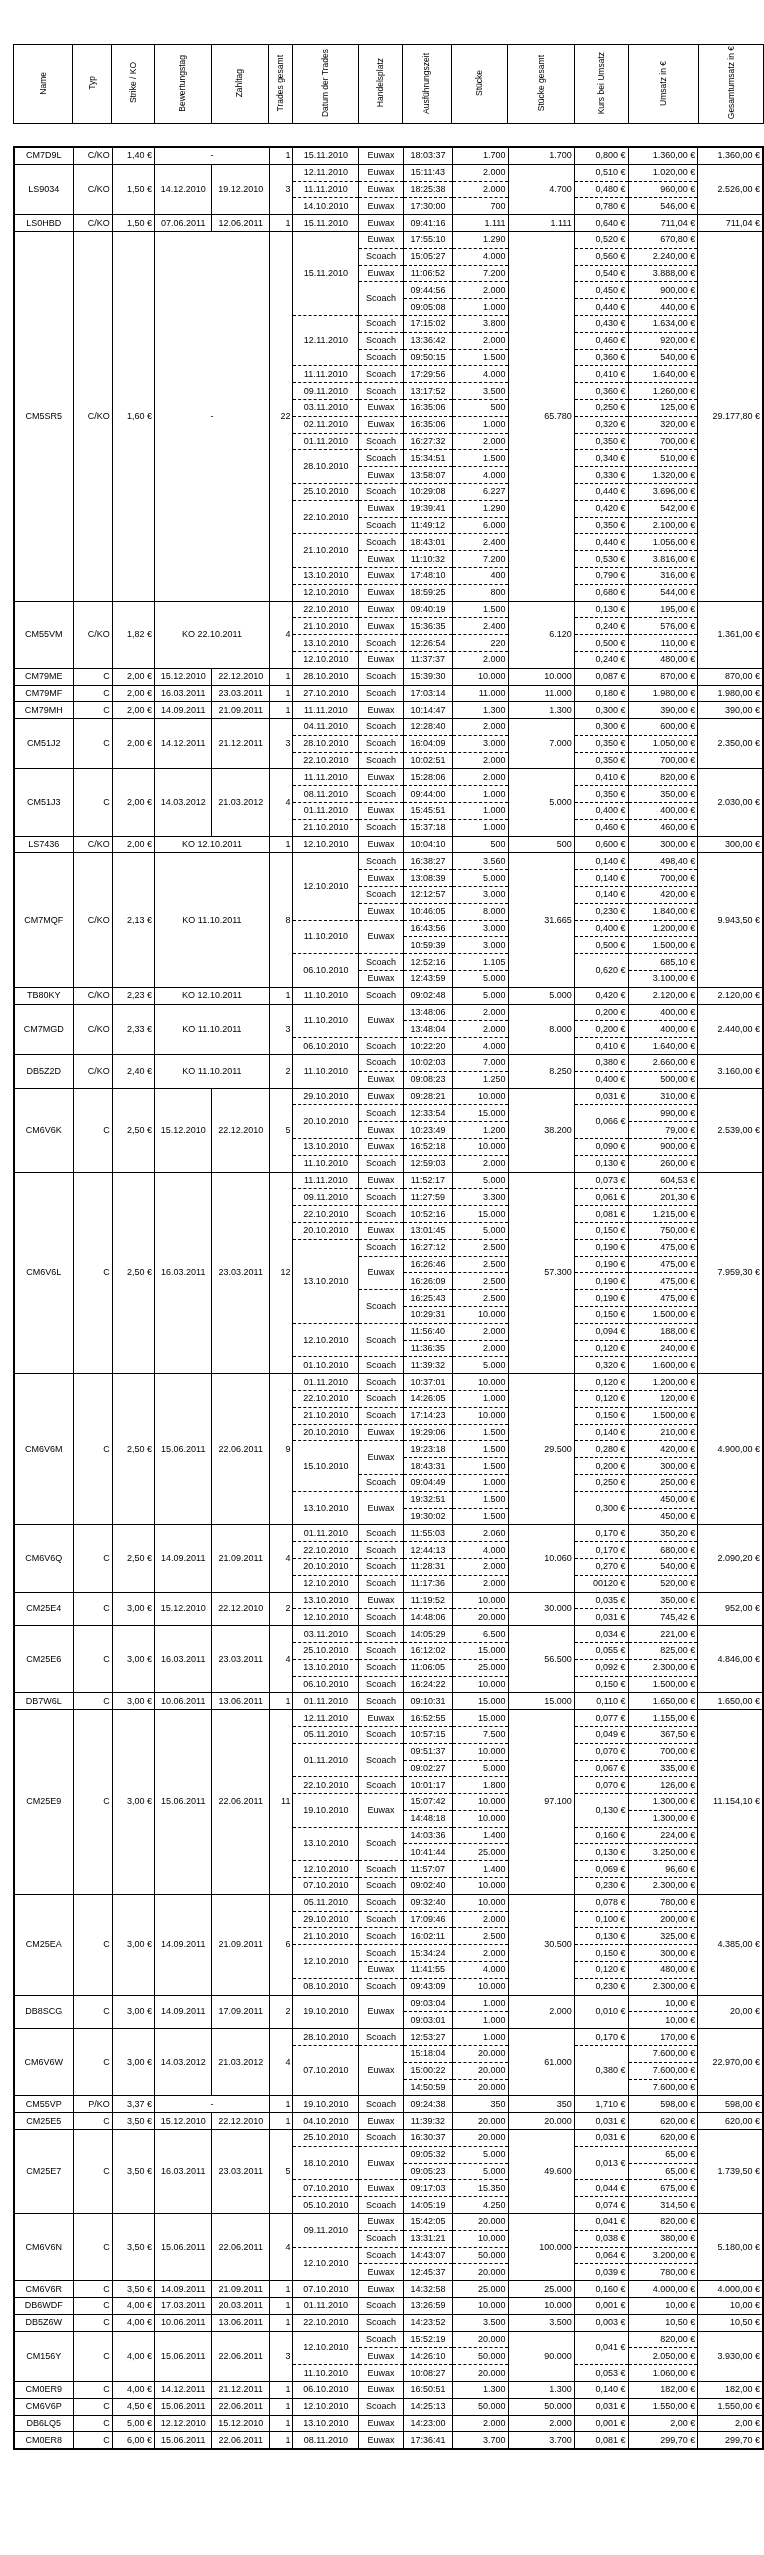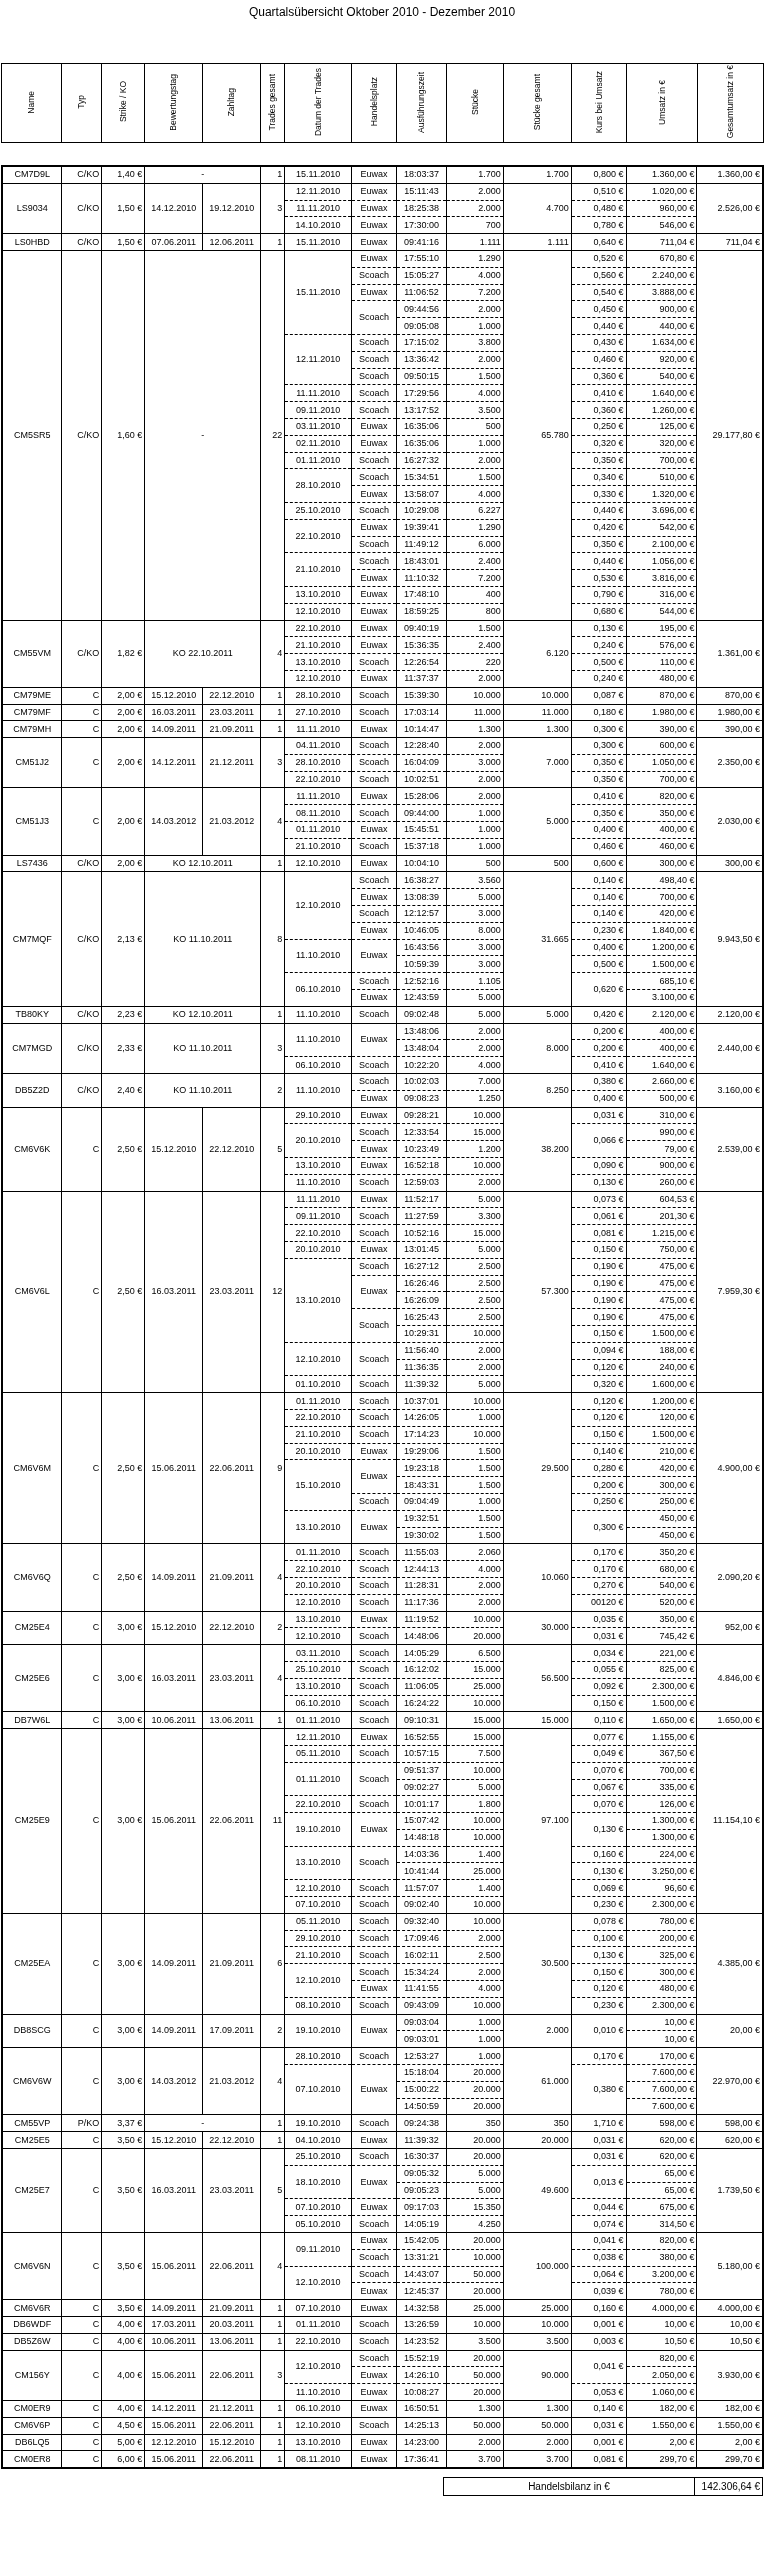--- a/index.html
+++ b/index.html
@@ -1,19 +1,19 @@
 <!DOCTYPE html>
 <html><head>
 <meta charset="utf-8">
 <style>
   html,body{margin:0;padding:0;background:#fff;color:#000;}
   body{width:764px;min-height:2555px;font-family:"Liberation Sans",sans-serif;}
   .title{text-align:center;font-size:12px;padding-top:5px;}
   .status{font-size:10px;margin:36px 0 0 4px;}
-  table{border-collapse:collapse;table-layout:fixed;margin-left:1px;}
+  table{border-collapse:collapse;table-layout:fixed;margin-left:13px;}
   .htable{margin-top:44px;}
   .htable th{border:1px solid #000;height:78px;font-weight:normal;font-size:8.5px;
     vertical-align:middle;text-align:center;padding:0;background:#fff;}
   .vt{writing-mode:vertical-rl;transform:rotate(180deg);display:inline-block;
     line-height:1.05;white-space:nowrap;}
   .btable{margin-top:22px;border:2px solid #000;}
   .btable td{border-left:1px solid #000;font-size:9px;height:15.8px;line-height:1;
     padding:0 2px;vertical-align:middle;white-space:nowrap;overflow:hidden;}
   .btable tr.ps td{border-top:1.5px solid #000;}
   .btable tr:not(.ps) td.t{border-top:1px dashed #000;}
@@ -32,21 +32,20 @@
   .c-total{text-align:right;padding-right:3px;font-size:10.5px;}
   .footer{display:flex;justify-content:flex-end;margin-top:8px;padding-right:1px;}
   .fbox{display:flex;border:1.5px solid #000;}
   .flabel{width:250px;text-align:center;font-size:10px;padding:3px 0;border-right:1px solid #000;}
   .fvalue{width:63px;text-align:right;font-size:10px;padding:3px 2px;}
 </style>
 </head>
 <body>
 
 <div class="page">
-  <div class="title">Quartalsübersicht Oktober 2010 - Dezember 2010</div>
 
   <table class="htable">
     <colgroup id="cg1">
         <col style="width: 60px;">
         <col style="width: 40px;">
         <col style="width: 43px;">
         <col style="width: 58px;">
         <col style="width: 58px;">
         <col style="width: 24px;">
         <col style="width: 67px;">
@@ -1423,19 +1422,13 @@
           <td class="c-time t">17:36:41</td>
           <td class="c-qty t">3.700</td>
           <td class="c-qtytotal">3.700</td>
           <td class="c-price t">0,081 €</td>
           <td class="c-value t">299,70 €</td>
           <td class="c-total">299,70 €</td>
         </tr>
       </tbody>
   </table>
 
-  <div class="footer">
-    <div class="fbox">
-      <div class="flabel">Handelsbilanz in €</div>
-      <div class="fvalue">142.306,64 €</div>
-    </div>
-  </div>
 </div>
 
 </body></html>

